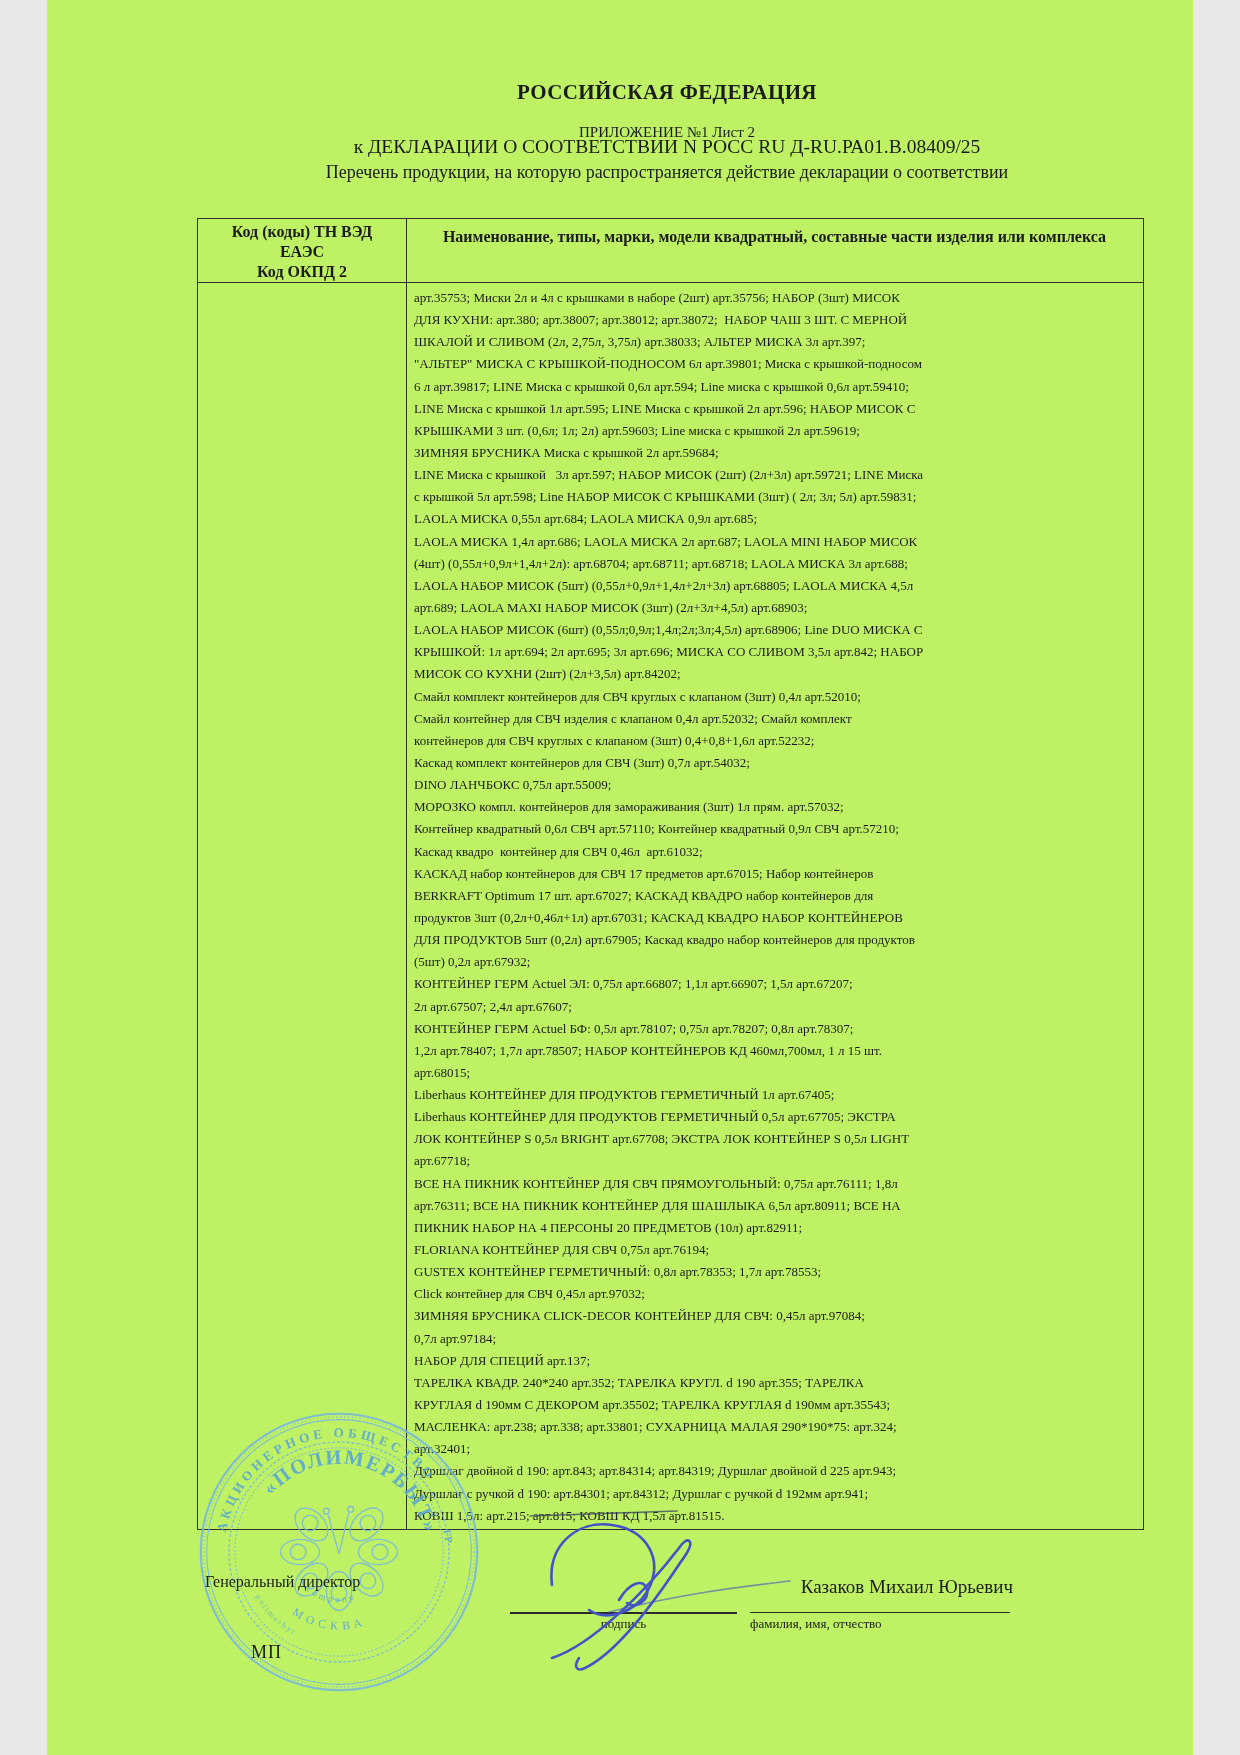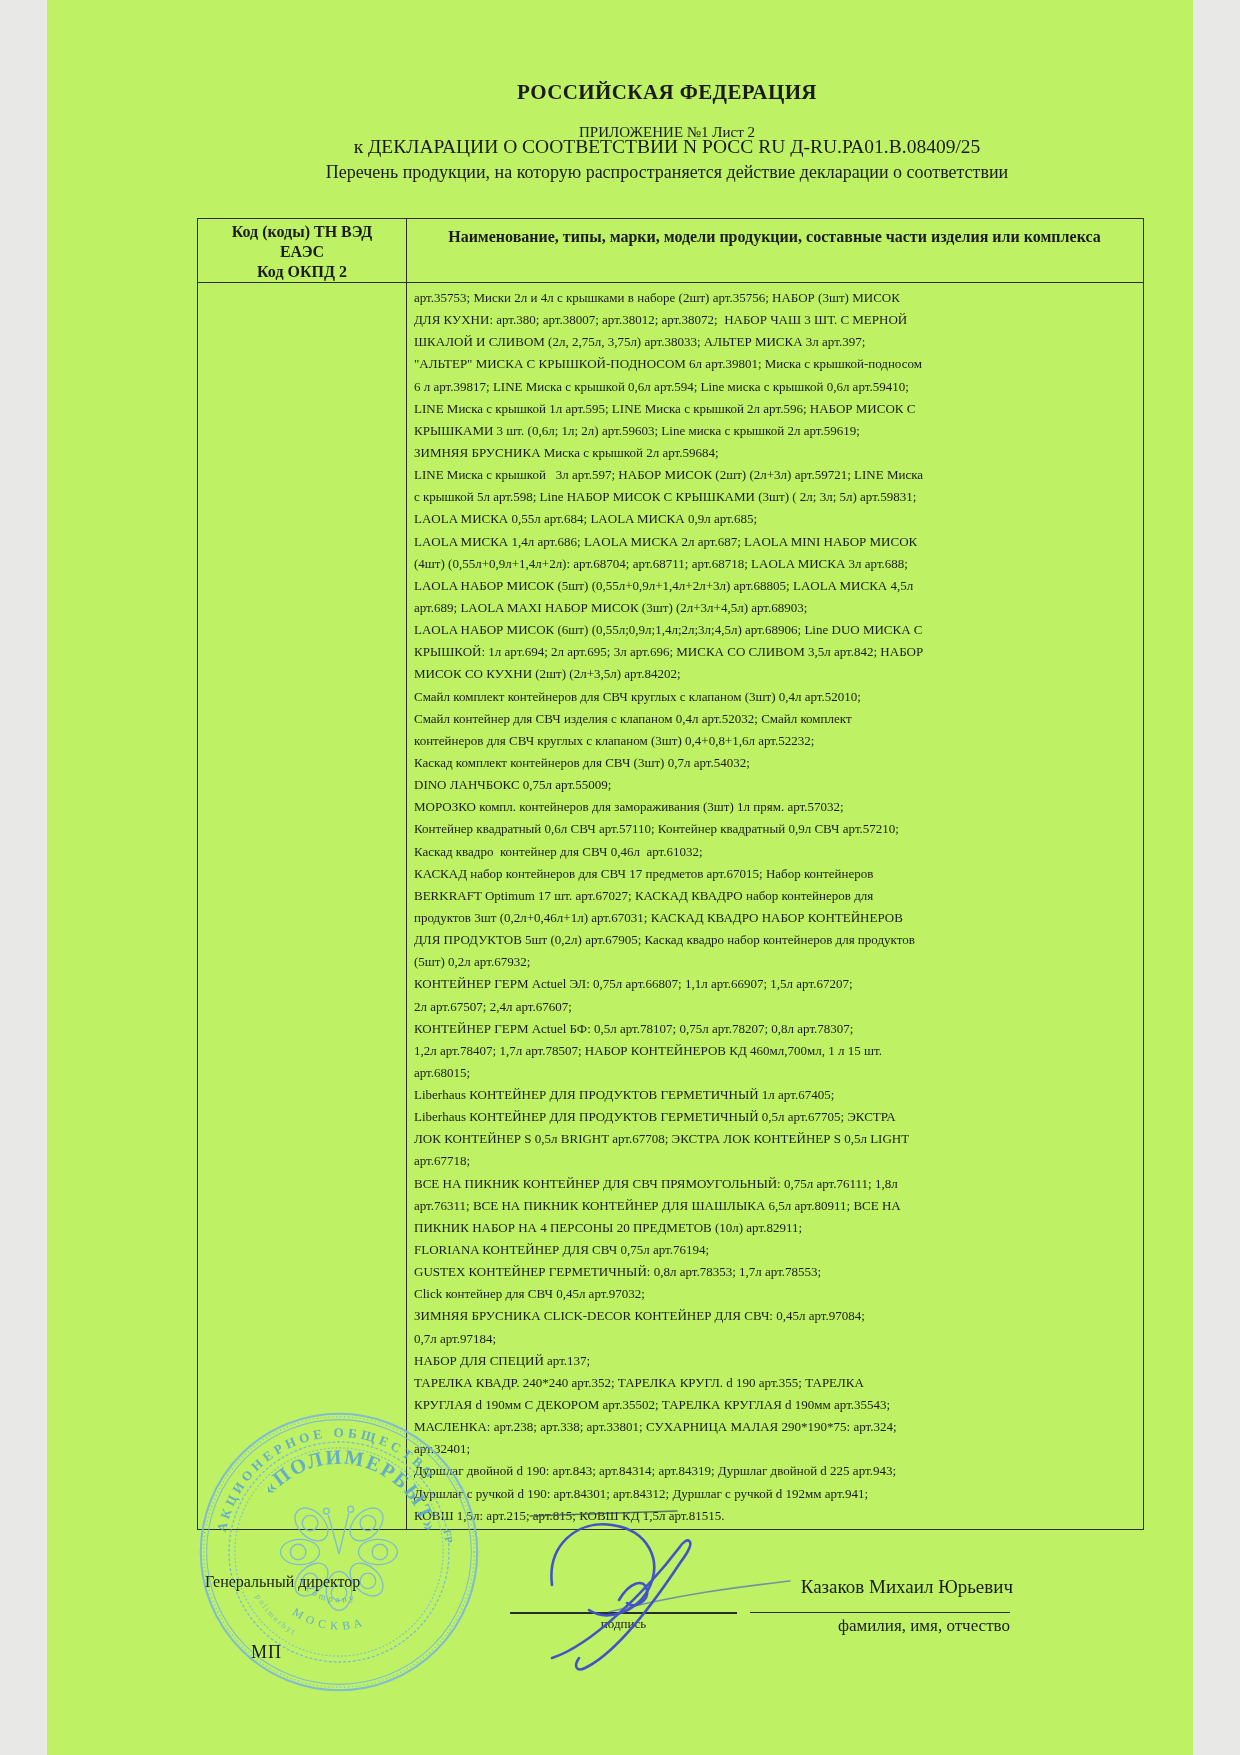--- a/index.html
+++ b/index.html
@@ -32,21 +32,21 @@
   
   .stamp{left:146px; top:1406px; width:292px; height:292px; opacity:.88;}
   .stamp text{font-family:"Liberation Serif","DejaVu Serif",serif;}
   
   .director-label{left:158px; top:1573px; font-size:16px;}
   .mp-label{left:204px; top:1642px; font-size:18px; letter-spacing:1px;}
   .sig-line{left:463px; top:1612px; width:227px; border-top:2px solid #2b2b2b;}
   .sig-caption{left:463px; top:1616px; width:227px; text-align:center; font-size:13px;}
   .name-text{left:700px; top:1576px; width:266px; text-align:right; font-size:19px;}
   .name-line{left:703px; top:1612px; width:260px; border-top:1.8px solid #2b2b2b;}
-  .name-caption{left:703px; top:1616px; width:260px; text-align:right; font-size:17px;}
+  .name-caption{left:703px; top:1616px; width:260px; text-align:left; font-size:13px;}
   .signature-svg{left:450px; top:1500px; width:320px; height:180px;}
 </style>
 </head>
 <body>
 
 <div class="page">
 
   <div class="abs doc-header">
     <div class="h1">РОССИЙСКАЯ ФЕДЕРАЦИЯ</div>
     <div class="h2">ПРИЛОЖЕНИЕ №1 Лист 2</div>
@@ -55,21 +55,21 @@
   </div>
 
   <div class="abs tbl">
     <div class="v-divider"></div>
     <div class="h-divider"></div>
     <div class="col1-header">
         <div>Код (коды) ТН ВЭД</div>
         <div>ЕАЭС</div>
         <div>Код ОКПД 2</div>
       </div>
-    <div class="col2-header">Наименование, типы, марки, модели продукции, составные части изделия или комплекса</div>
+    <div class="col2-header">Наименование, типы, марки, модели квадратный, составные части изделия или комплекса</div>
     <div class="product-lines">
         <div class="product-line">арт.35753; Миски 2л и 4л с крышками в наборе (2шт) арт.35756; НАБОР (3шт) МИСОК</div>
         <div class="product-line">ДЛЯ КУХНИ: арт.380; арт.38007; арт.38012; арт.38072;  НАБОР ЧАШ 3 ШТ. С МЕРНОЙ</div>
         <div class="product-line">ШКАЛОЙ И СЛИВОМ (2л, 2,75л, 3,75л) арт.38033; АЛЬТЕР МИСКА 3л арт.397;</div>
         <div class="product-line">"АЛЬТЕР" МИСКА С КРЫШКОЙ-ПОДНОСОМ 6л арт.39801; Миска с крышкой-подносом</div>
         <div class="product-line">6 л арт.39817; LINE Миска с крышкой 0,6л арт.594; Line миска с крышкой 0,6л арт.59410;</div>
         <div class="product-line">LINE Миска с крышкой 1л арт.595; LINE Миска с крышкой 2л арт.596; НАБОР МИСОК С</div>
         <div class="product-line">КРЫШКАМИ 3 шт. (0,6л; 1л; 2л) арт.59603; Line миска с крышкой 2л арт.59619;</div>
         <div class="product-line">ЗИМНЯЯ БРУСНИКА Миска с крышкой 2л арт.59684;</div>
         <div class="product-line">LINE Миска с крышкой   3л арт.597; НАБОР МИСОК (2шт) (2л+3л) арт.59721; LINE Миска</div>

